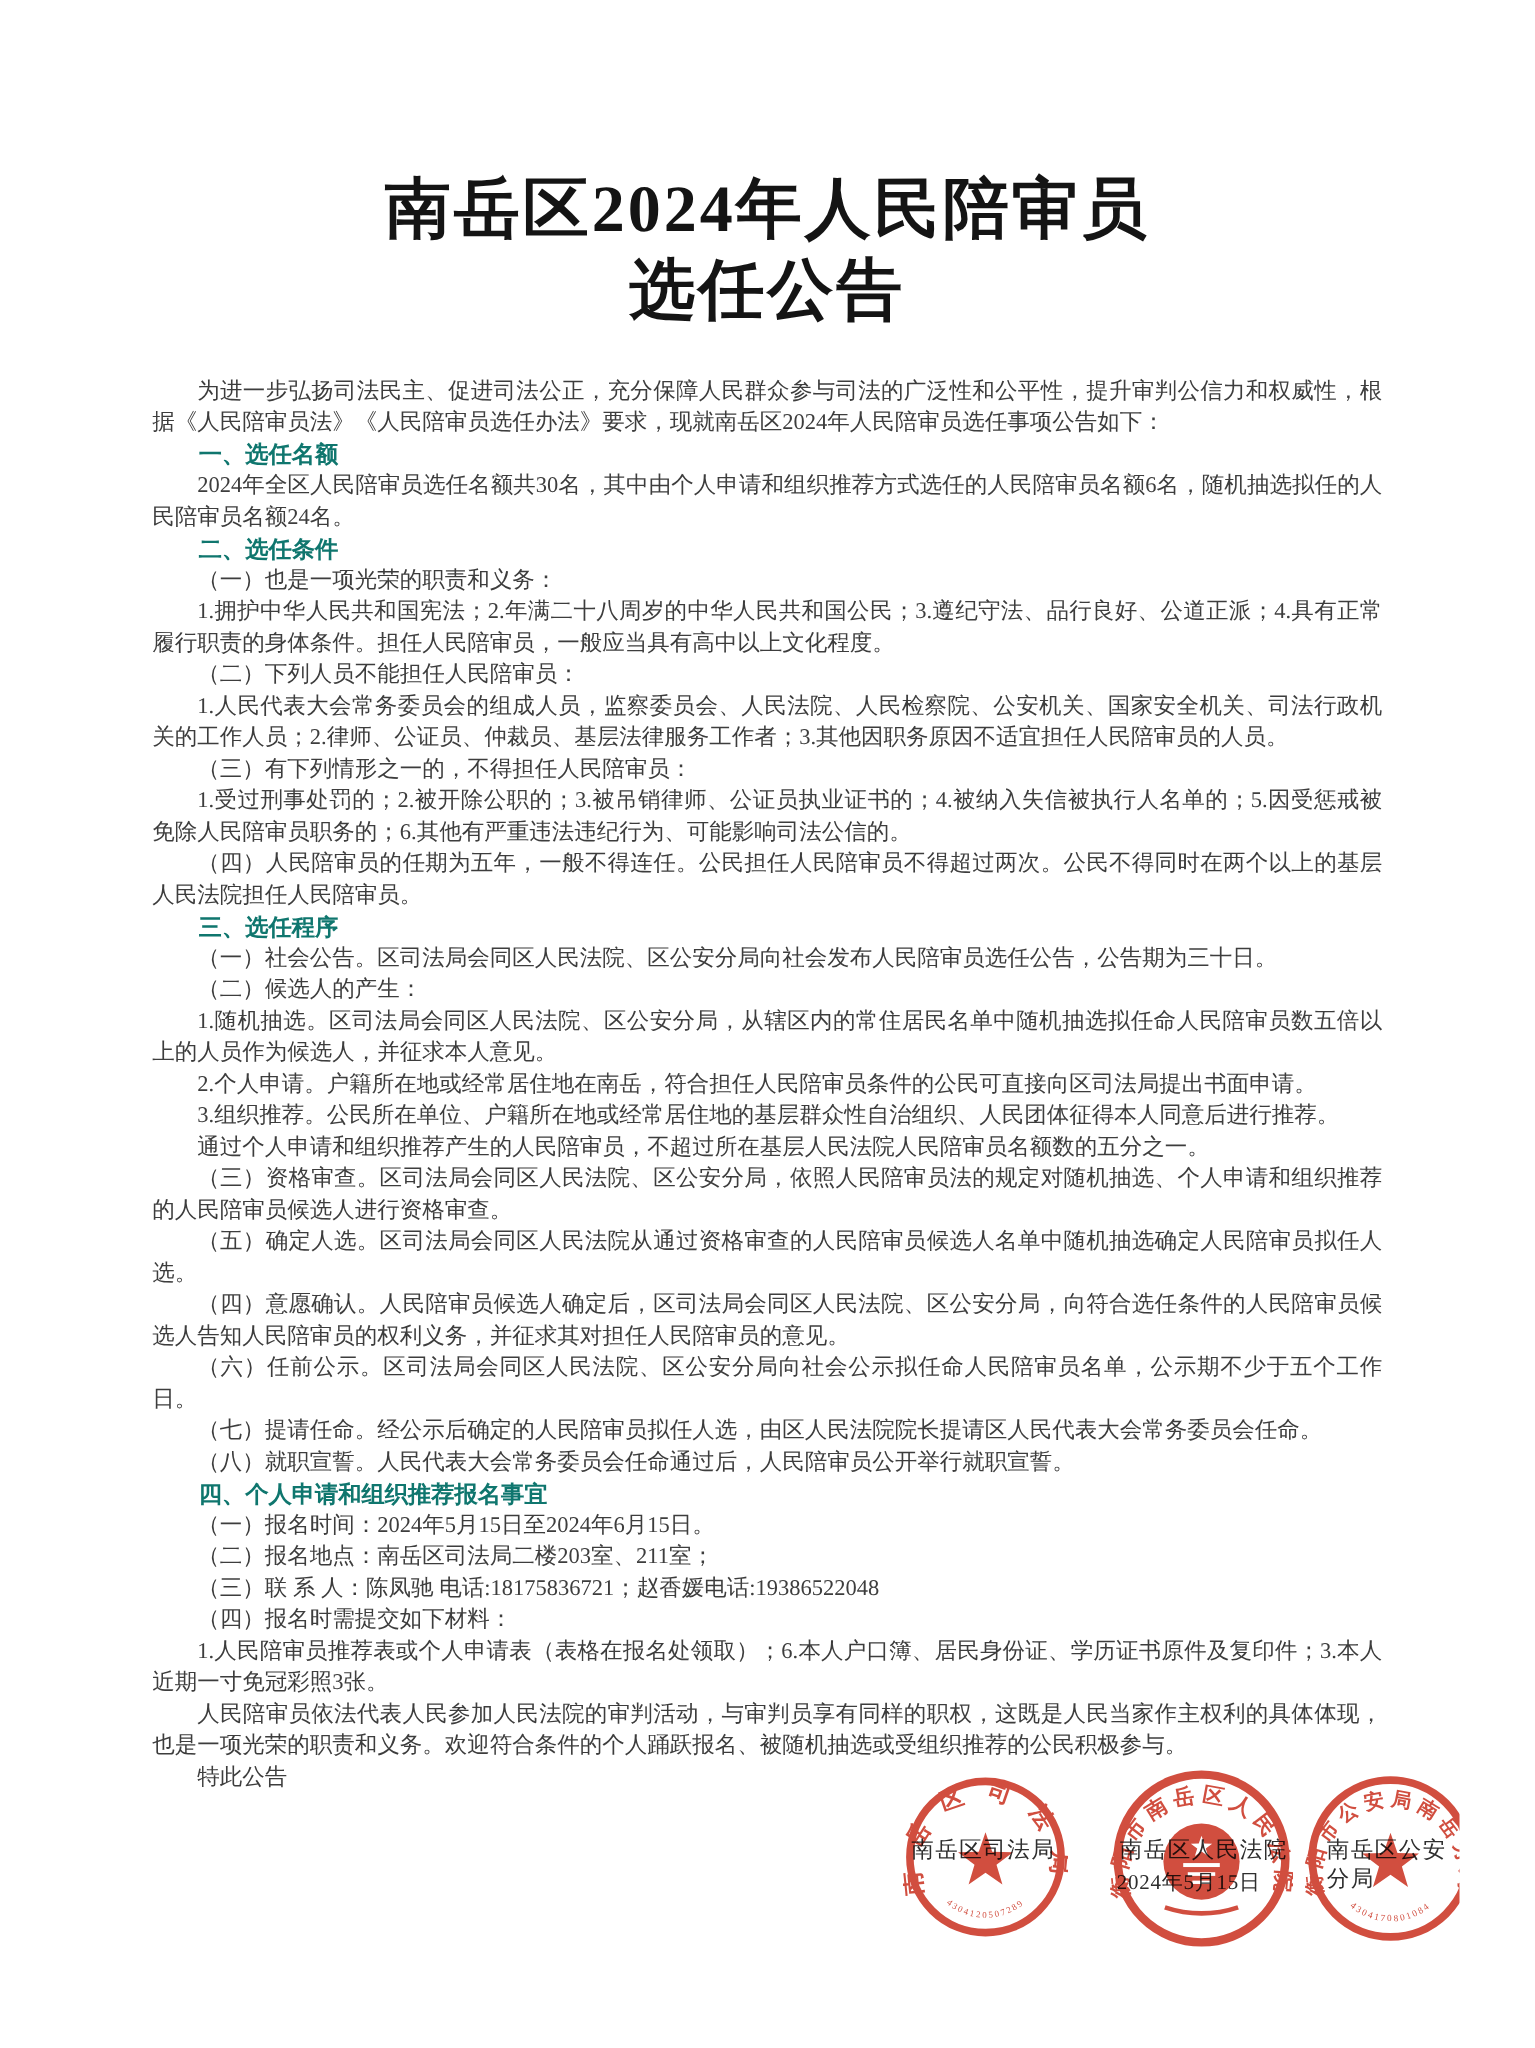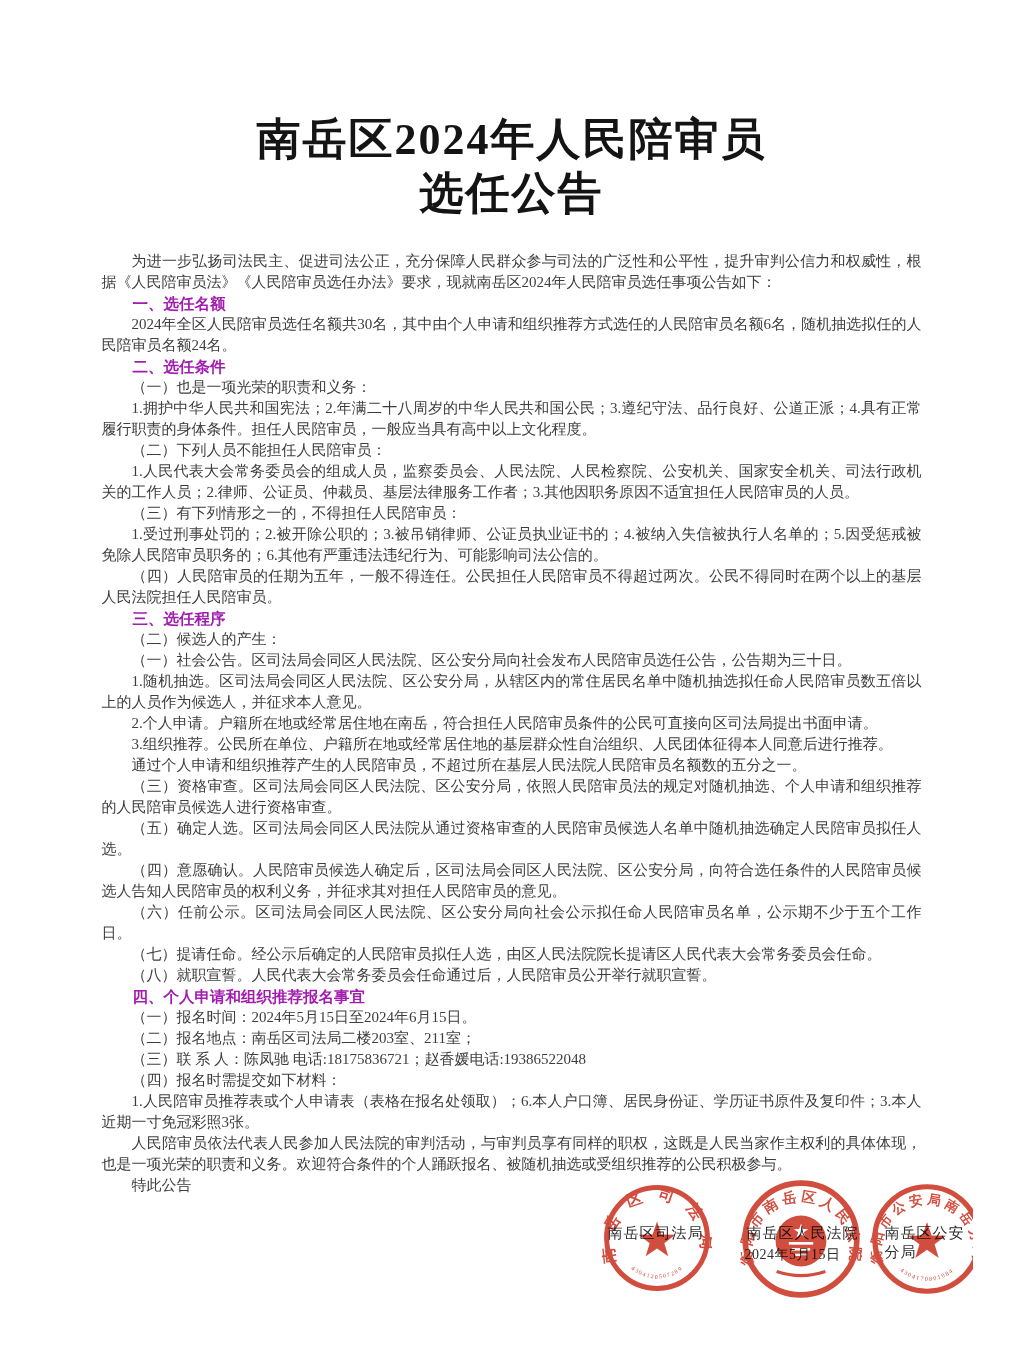--- a/index.html
+++ b/index.html
@@ -27,21 +27,21 @@
     margin:30px auto 0 auto;
     font-size:15px;
     line-height:21px;
     color:#3d3d3d;
     text-align:justify;
   }
   .content p{ text-indent:2em; margin:0; }
   .content p.header{
     font-family:"Liberation Sans","DejaVu Sans",sans-serif;
     font-weight:bold;
-    color:#a21caf;
+    color:#0f766e;
     font-size:15.5px;
   }
   .signature-block{ position:absolute; left:0; top:0; width:100%; height:100%; pointer-events:none; }
   .sig-org{
     position:absolute;
     font-size:15px; letter-spacing:1px;
     color:#2e2e2e;
     font-family:"Liberation Serif","DejaVu Serif",serif;
   }
   .sig-org.o0{ left:557px; top:1221px; }
@@ -83,22 +83,22 @@
       <p class="body">2024年全区人民陪审员选任名额共30名，其中由个人申请和组织推荐方式选任的人民陪审员名额6名，随机抽选拟任的人民陪审员名额24名。</p>
       <p class="header">二、选任条件</p>
       <p class="body">（一）也是一项光荣的职责和义务：</p>
       <p class="body">1.拥护中华人民共和国宪法；2.年满二十八周岁的中华人民共和国公民；3.遵纪守法、品行良好、公道正派；4.具有正常履行职责的身体条件。担任人民陪审员，一般应当具有高中以上文化程度。</p>
       <p class="body">（二）下列人员不能担任人民陪审员：</p>
       <p class="body">1.人民代表大会常务委员会的组成人员，监察委员会、人民法院、人民检察院、公安机关、国家安全机关、司法行政机关的工作人员；2.律师、公证员、仲裁员、基层法律服务工作者；3.其他因职务原因不适宜担任人民陪审员的人员。</p>
       <p class="body">（三）有下列情形之一的，不得担任人民陪审员：</p>
       <p class="body">1.受过刑事处罚的；2.被开除公职的；3.被吊销律师、公证员执业证书的；4.被纳入失信被执行人名单的；5.因受惩戒被免除人民陪审员职务的；6.其他有严重违法违纪行为、可能影响司法公信的。</p>
       <p class="body">（四）人民陪审员的任期为五年，一般不得连任。公民担任人民陪审员不得超过两次。公民不得同时在两个以上的基层人民法院担任人民陪审员。</p>
       <p class="header">三、选任程序</p>
+      <p class="body">（一）社会公告。区司法局会同区人民法院、区公安分局向社会发布人民陪审员选任公告，公告期为三十日。</p>
       <p class="body">（二）候选人的产生：</p>
-      <p class="body">（一）社会公告。区司法局会同区人民法院、区公安分局向社会发布人民陪审员选任公告，公告期为三十日。</p>
       <p class="body">1.随机抽选。区司法局会同区人民法院、区公安分局，从辖区内的常住居民名单中随机抽选拟任命人民陪审员数五倍以上的人员作为候选人，并征求本人意见。</p>
       <p class="body">2.个人申请。户籍所在地或经常居住地在南岳，符合担任人民陪审员条件的公民可直接向区司法局提出书面申请。</p>
       <p class="body">3.组织推荐。公民所在单位、户籍所在地或经常居住地的基层群众性自治组织、人民团体征得本人同意后进行推荐。</p>
       <p class="body">通过个人申请和组织推荐产生的人民陪审员，不超过所在基层人民法院人民陪审员名额数的五分之一。</p>
       <p class="body">（三）资格审查。区司法局会同区人民法院、区公安分局，依照人民陪审员法的规定对随机抽选、个人申请和组织推荐的人民陪审员候选人进行资格审查。</p>
       <p class="body">（五）确定人选。区司法局会同区人民法院从通过资格审查的人民陪审员候选人名单中随机抽选确定人民陪审员拟任人选。</p>
       <p class="body">（四）意愿确认。人民陪审员候选人确定后，区司法局会同区人民法院、区公安分局，向符合选任条件的人民陪审员候选人告知人民陪审员的权利义务，并征求其对担任人民陪审员的意见。</p>
       <p class="body">（六）任前公示。区司法局会同区人民法院、区公安分局向社会公示拟任命人民陪审员名单，公示期不少于五个工作日。</p>
       <p class="body">（七）提请任命。经公示后确定的人民陪审员拟任人选，由区人民法院院长提请区人民代表大会常务委员会任命。</p>
       <p class="body">（八）就职宣誓。人民代表大会常务委员会任命通过后，人民陪审员公开举行就职宣誓。</p>

